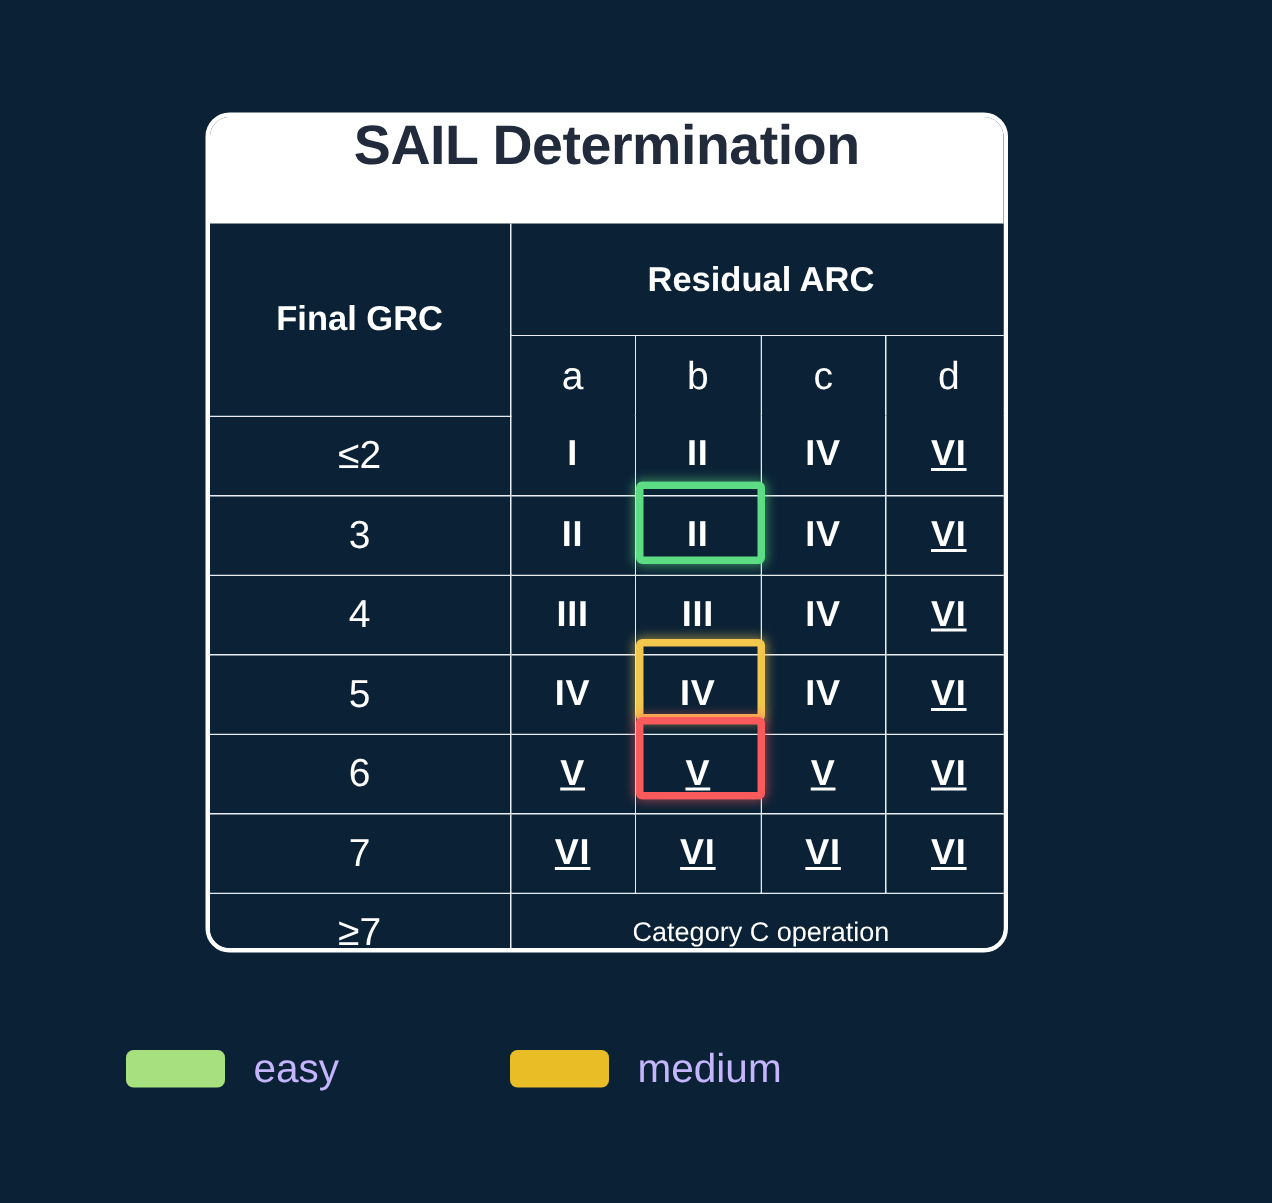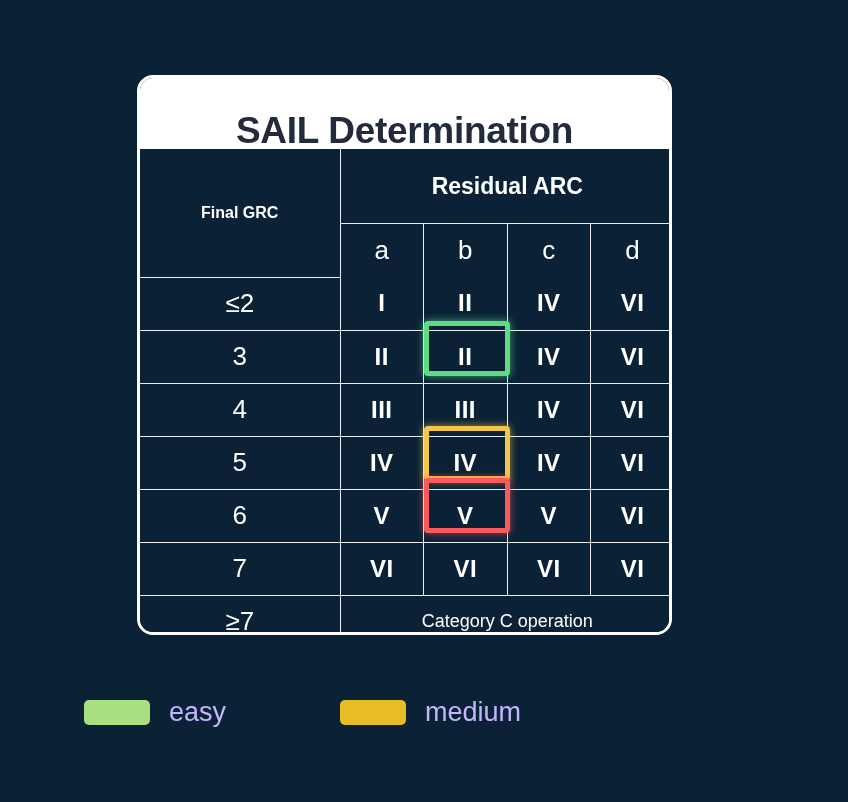--- a/index.html
+++ b/index.html
@@ -27,21 +27,21 @@
     border: 3px solid #ffffff;
     border-radius: 16px;
     overflow: hidden;
   }
 
   
   #title-bar {
     height: 71px;
     background: #ffffff;
     display: flex;
-    align-items: flex-end;
+    align-items: flex-start;
     justify-content: center;
     box-sizing: border-box;
   }
   #title-text {
     color: #222b3c;
     font-size: 37px;
     font-weight: bold;
     letter-spacing: -0.3px;
     line-height: 1;
   }
@@ -66,21 +66,21 @@
   #grid tr > *:last-child  { border-right: none; }
   #grid tr:last-child > *  { border-bottom: none; }
   #grid tr:first-child > * { border-top: none; }
 
   .col-grc { width: 200px; }
   .col-arc { width: 83.5px; }
 
   
   .hdr-grc {
     height: 127px;
-    font-size: 16px;
+    font-size: 23px;
     font-weight: bold;
   }
   .hdr-arc-group {
     height: 74px;
     font-size: 23px;
     font-weight: bold;
   }
   .hdr-arc-letter {
     height: 53px;
     font-size: 26px;
@@ -95,21 +95,21 @@
     font-weight: normal;
     color: #ffffff;
   }
   .val {
     font-size: 24px;
     font-weight: bold;
     letter-spacing: 0.5px;
   }
   .v-easy      { color: #a6e07f; }
   .v-medium    { color: #e9bd26; }
-  .v-difficult { color: #d75b5f; }
+  .v-difficult { color: #d75b5f; text-decoration: underline; }
 
   .catc {
     font-size: 18px;
     font-weight: normal;
     color: #ffffff;
     height: 52px;
   }
 
   
   .hl {

